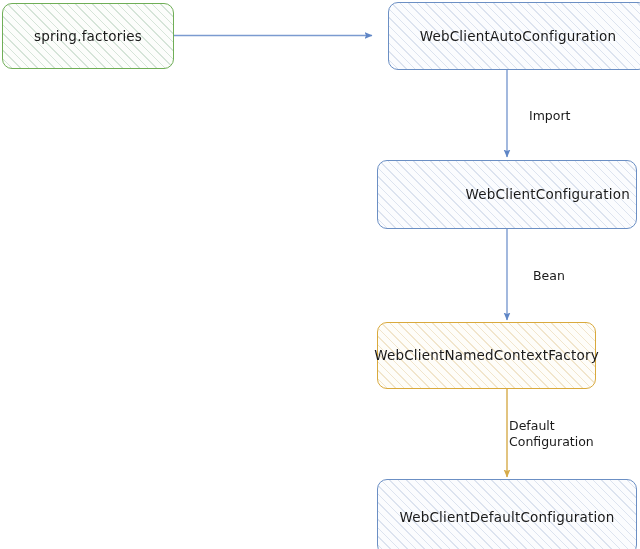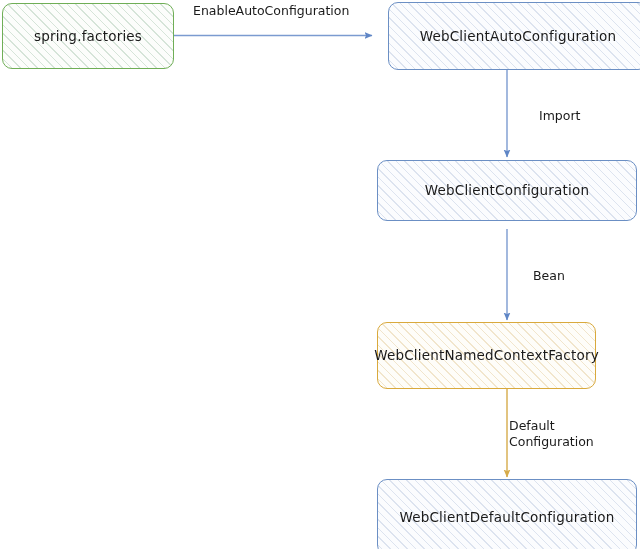--- a/index.html
+++ b/index.html
@@ -132,34 +132,33 @@
   </svg>
 
   <div class="node green" style="left:2px; top:3px; width:172px; height:66px;">
     <span class="node-label">spring.factories</span>
   </div>
 
   <div class="node blue" style="left:388px; top:2px; width:260px; height:68px;">
     <span class="node-label">WebClientAutoConfiguration</span>
   </div>
 
-  <div class="node blue" style="left:377px; top:160px; width:260px; height:61px;">
+  <div class="node blue" style="left:377px; top:160px; width:260px; height:69px;justify-content:flex-end;">
     <span class="node-label">WebClientConfiguration</span>
   </div>
 
   <div class="node orange" style="left:377px; top:322px; width:219px; height:67px;">
     <span class="node-label">WebClientNamedContextFactory</span>
   </div>
 
   <div class="node blue" style="left:377px; top:479px; width:260px; height:76px;">
     <span class="node-label">WebClientDefaultConfiguration</span>
   </div>
 
-  <div class="edge-label" style="left:193px; top:3px; width:176px;">EnableAutoConfiguration</div>
 
-  <div class="edge-label" style="left:529px; top:108px;margin-left:10px;">Import</div>
+  <div class="edge-label" style="left:529px; top:108px;">Import</div>
 
   <div class="edge-label" style="left:533px; top:268px;">Bean</div>
 
   <div class="edge-label centered" style="left:509px; top:418px; width:90px;">Default
 Configuration</div>
 
 </div>
 
 </body></html>

